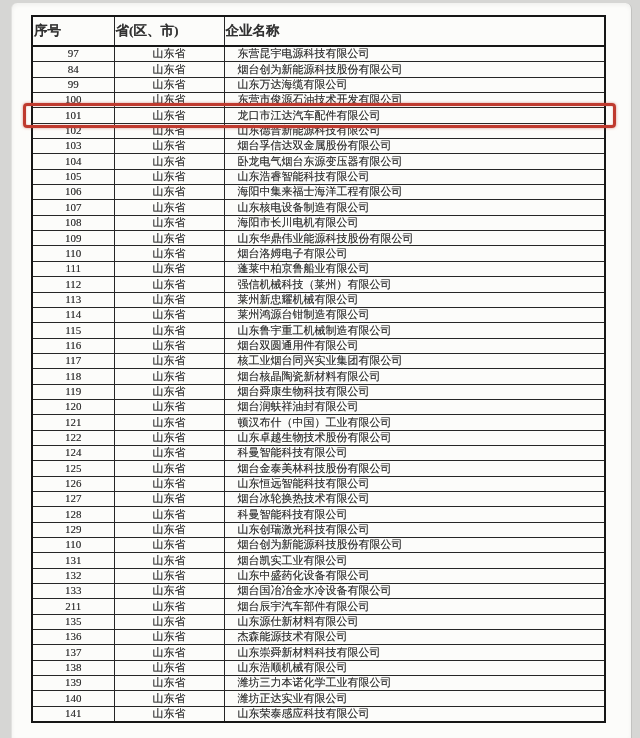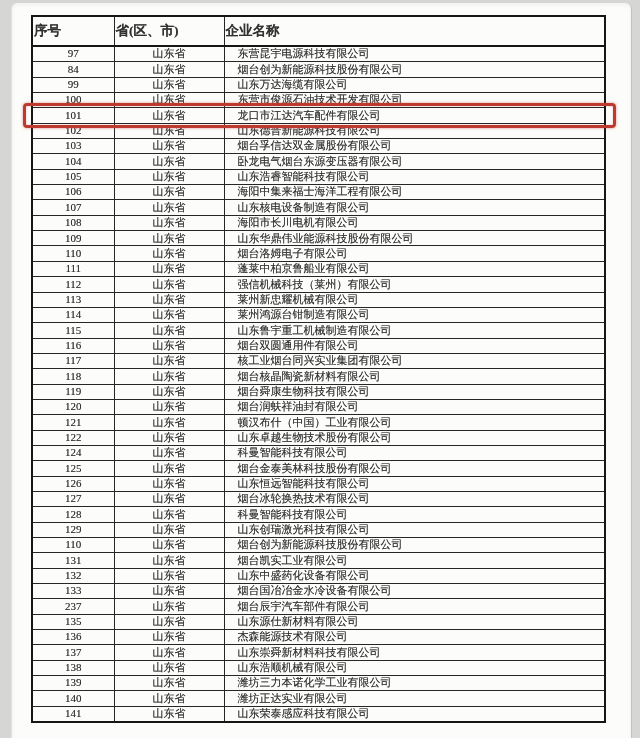--- a/index.html
+++ b/index.html
@@ -254,21 +254,21 @@
     <td class="c-no">132</td>
     <td class="c-province">山东省</td>
     <td class="c-name">山东中盛药化设备有限公司</td>
   </tr>
         <tr>
     <td class="c-no">133</td>
     <td class="c-province">山东省</td>
     <td class="c-name">烟台国冶冶金水冷设备有限公司</td>
   </tr>
         <tr>
-    <td class="c-no">237</td>
+    <td class="c-no">211</td>
     <td class="c-province">山东省</td>
     <td class="c-name">烟台辰宇汽车部件有限公司</td>
   </tr>
         <tr>
     <td class="c-no">135</td>
     <td class="c-province">山东省</td>
     <td class="c-name">山东源仕新材料有限公司</td>
   </tr>
         <tr>
     <td class="c-no">136</td>

